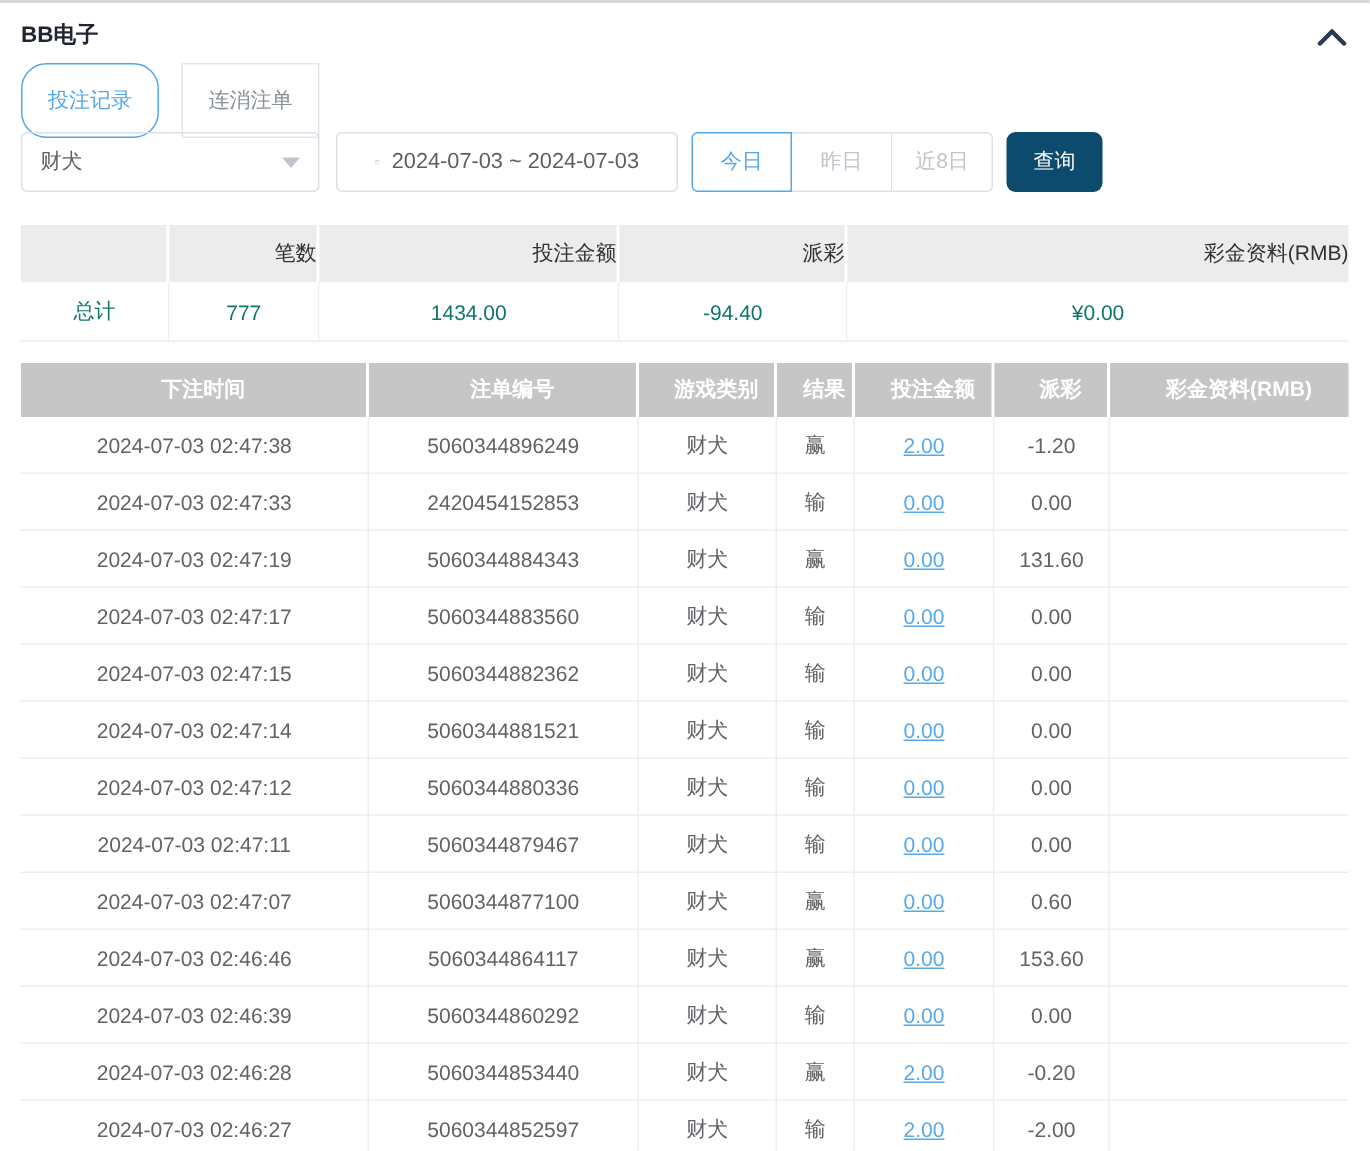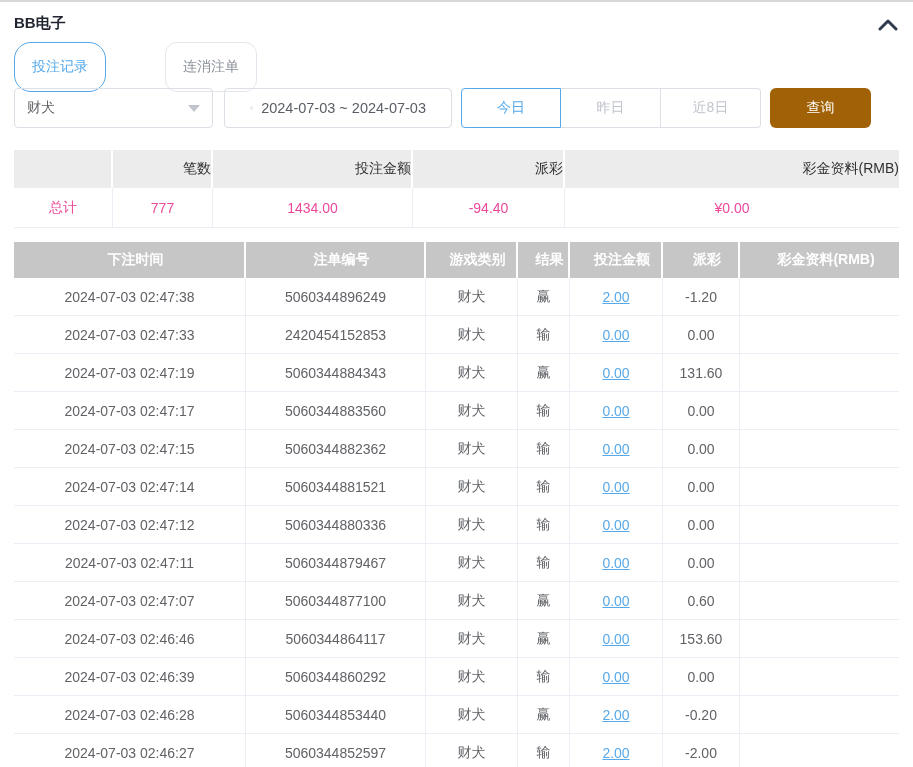--- a/index.html
+++ b/index.html
@@ -14,49 +14,49 @@
   
   .panel-header { display:flex; justify-content:space-between; padding-top:12px; height:30px; }
   .panel-title { font-size:15px; font-weight:bold; color:#1f2430; }
   .collapse-btn { width:22px; height:22px; display:flex; align-items:center; justify-content:center; cursor:pointer; }
 
   
   .tabs { margin-top:10px; height:36px; display:flex; gap:15px; }
   .tab { height:50px; padding:0 17px; display:flex; align-items:center; background:#fff;
          font-size:14px; cursor:pointer; }
   .tab.active { border:1px solid #54a8ea; color:#54a8ea; border-radius:17px; }
-  .tab.inactive { border:1px solid #e3e6ec; color:#8a9099; border-radius:12px;margin-left:44px; }
+  .tab.inactive { border:1px solid #e3e6ec; color:#8a9099; border-radius:0; }
 
   
   .filters { margin-top:10px; display:flex; align-items:center; }
   .select-box { width:199px; height:40px; border:1px solid #dcdfe6; border-radius:4px;
       display:flex; align-items:center; justify-content:space-between; padding:0 12px; cursor:pointer; }
   .select-value { color:#606266; }
   .caret-down { width:0; height:0; border-left:6px solid transparent; border-right:6px solid transparent;
       border-top:7px solid #c0c4cc; }
   .date-box { width:228px; height:40px; border:1px solid #dcdfe6; border-radius:4px; margin-left:11px;
       display:flex; align-items:center; padding:0 25px; gap:8px; cursor:pointer; }
   .date-value { color:#5a5e66; font-size:14.5px; white-space:nowrap; }
   .btn-group { display:flex; margin-left:9px; }
-  .btn-group .gbtn { width:100px; height:40px; background:#fff; border:1px solid #dcdfe6; border-left-width:0;
+  .btn-group .gbtn { width:67px; height:40px; background:#fff; border:1px solid #dcdfe6; border-left-width:0;
       display:flex; align-items:center; justify-content:center; font-size:14px; color:#c0c4cc; cursor:pointer; }
   .btn-group .gbtn:first-child { border-left-width:1px; border-radius:4px 0 0 4px; }
   .btn-group .gbtn:last-child  { border-radius:0 4px 4px 0; }
   .btn-group .gbtn.active { border:1px solid #54a8ea; color:#54a8ea; }
-  .query-btn { margin-left:9px; width:101px; height:40px; background:#a16207; color:#fff; border:none;
+  .query-btn { margin-left:9px; width:64px; height:40px; background:#0c4a6e; color:#fff; border:none;
       border-radius:6px; font-size:14px; cursor:pointer; font-family:inherit; }
 
   
   table { border-collapse:separate; border-spacing:0; table-layout:fixed; width:885px; }
   td,th { overflow:hidden; white-space:nowrap; text-align:center; font-weight:normal; }
 
   .summary-table { margin-top:22px; }
   .summary-table th { background:#ececec; height:38px; color:#303133; font-size:14px; border-right:2px solid #fff;text-align:right; }
   .summary-table th:last-child { border-right:none; }
-  .summary-table td { background:#fff; height:40px; color:#ec4899; font-size:14px;
+  .summary-table td { background:#fff; height:40px; color:#0f766e; font-size:14px;
       border-bottom:1px solid #ebeef5; border-right:1px solid #ebeef5;text-align:center; }
   .summary-table td:last-child { border-right:none; }
   .neg { color:#f56c6c; }
 
   .bet-table { margin-top:14px; }
   .bet-table th { background:#c6c6c6; height:36px; color:#fff; font-size:14px; font-weight:bold;
       border-right:2px solid #fff;padding-left:13px; }
   .bet-table th:last-child { border-right:none; }
   .bet-table td { height:38px; color:#606266; font-size:14px; background:#fff;
       border-bottom:1px solid #ebeef5; border-right:1px solid #ebeef5; }

